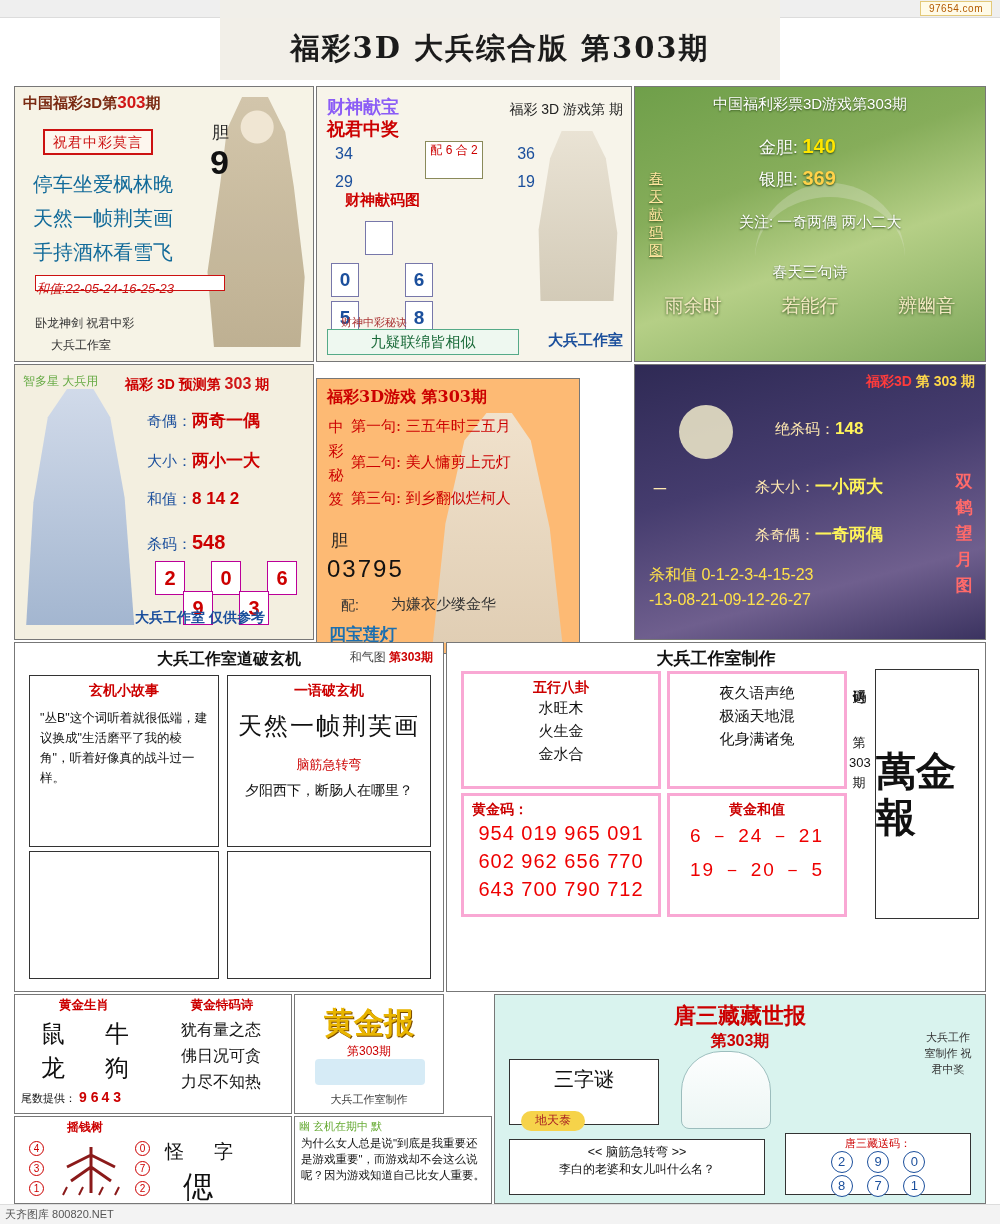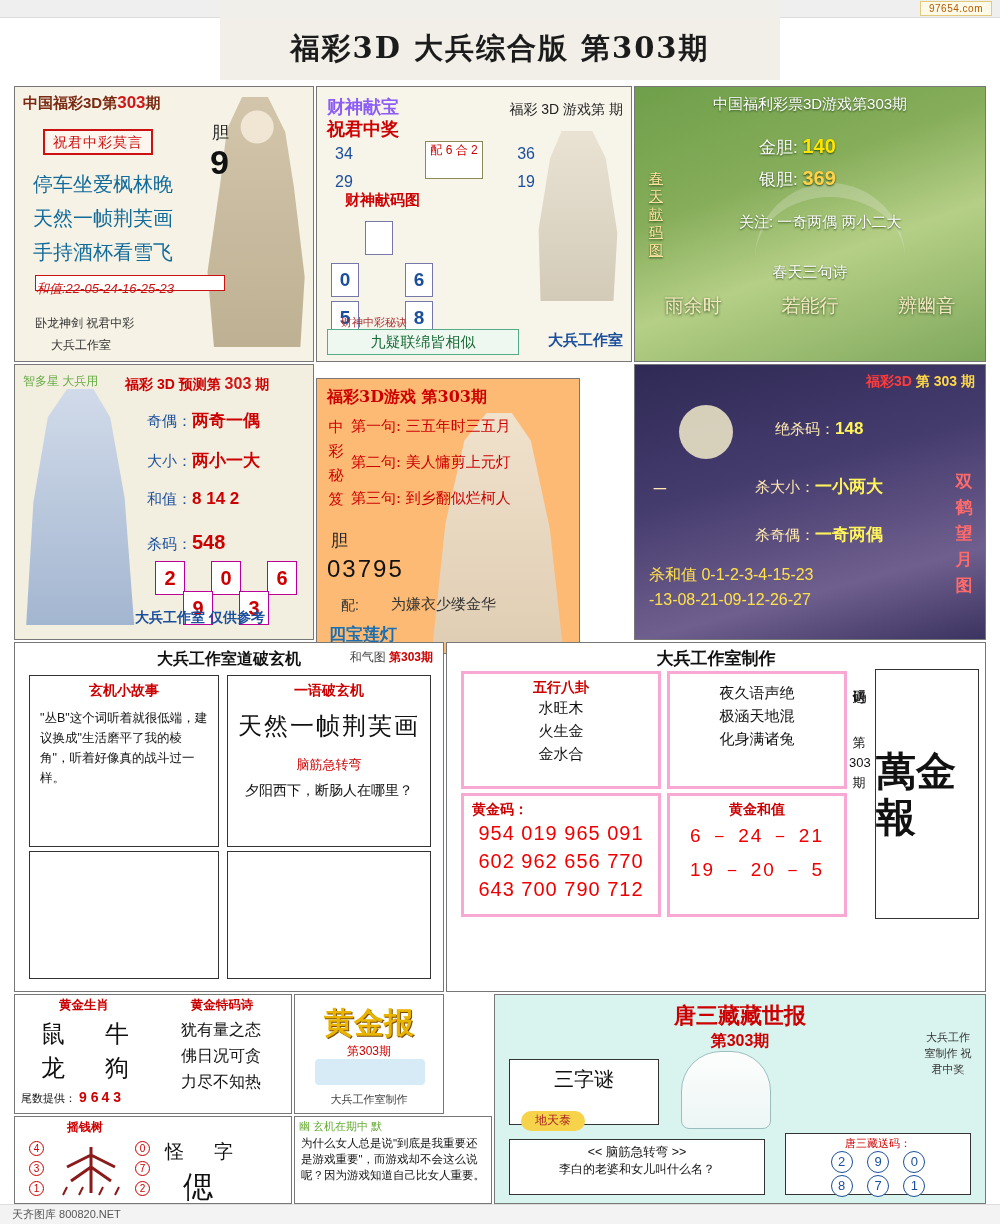--- a/index.html
+++ b/index.html
@@ -236,21 +236,21 @@
   #p13 .codebox .h { text-align:center; font-size:11px; color:#c00; padding-top:2px; }
   #p13 .ball { width:22px; height:22px; border-radius:50%; border:1px solid #1b4f9c; color:#1b4f9c;
                font-size:13px; text-align:center; line-height:20px; background:#fff; display:inline-block; margin:0 5px; }
   #p13 .monk {
     position:absolute; left:186px; top:56px; width:90px; height:78px;
     background:linear-gradient(#fff,#eef7f5); border:1px solid #9bb; border-radius:40px 40px 8px 8px; opacity:0.95;
   }
 
   .bottombarwm {
     position:absolute; left:0; bottom:0; width:1000px; height:20px; background:#f3f3f3; border-top:1px solid #ddd;
-    font-size:11px; color:#555; line-height:19px; padding-left:12px;
+    font-size:11px; color:#555; line-height:19px; padding-left:5px;
   }
 </style>
 </head>
 <body>
 
 <div class="topbar">
   <div class="grayblock"></div>
   <div class="wm-top">97654.com</div>
 </div>
 

